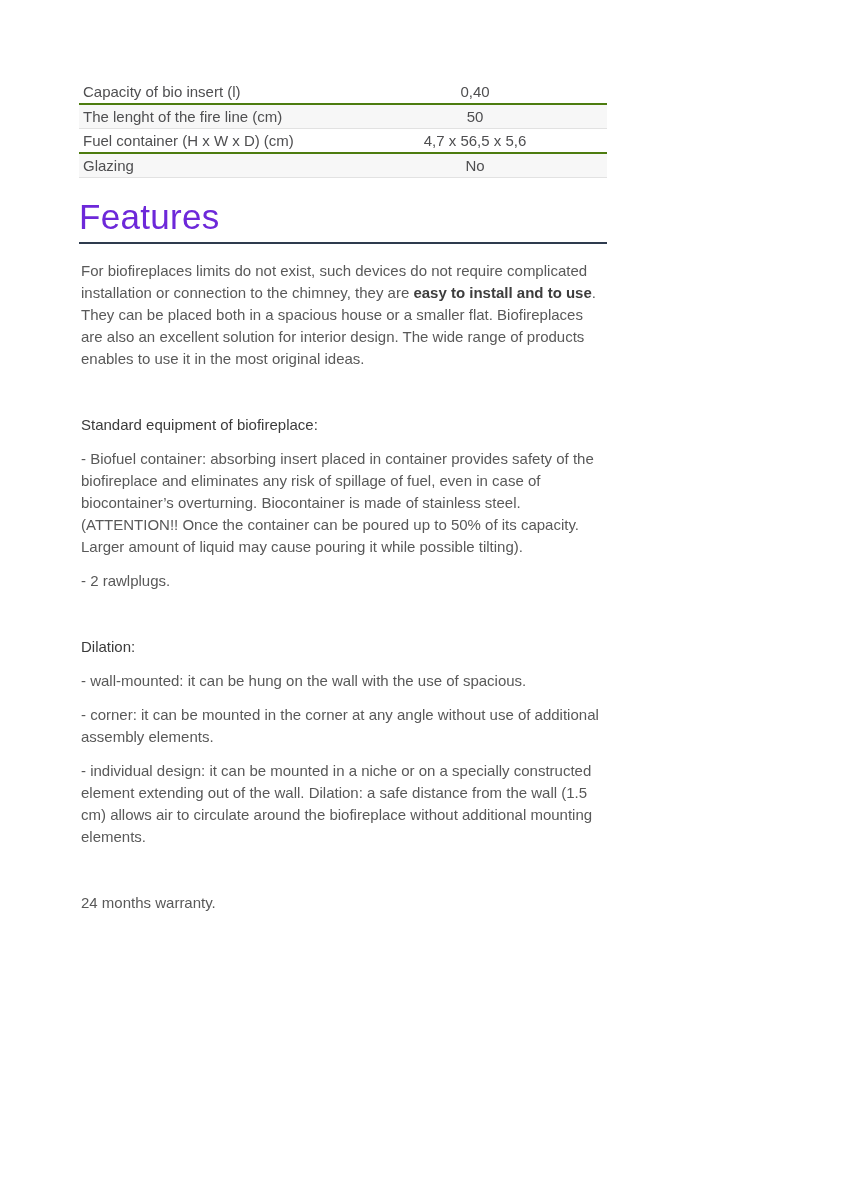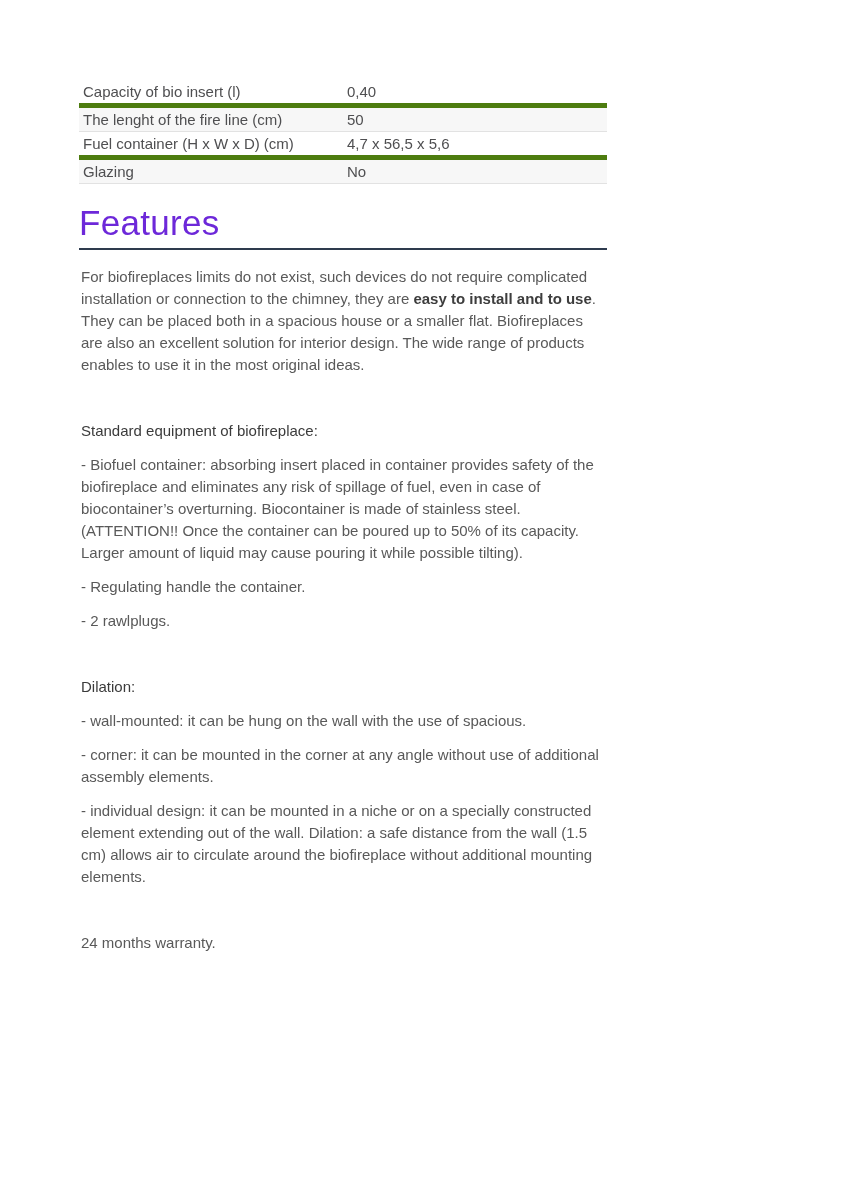--- a/index.html
+++ b/index.html
@@ -23,24 +23,24 @@
     border-collapse: collapse;
     font-size: 15px;
     color: #4f4f51;
   }
   table.spec-table td {
     padding: 3px 4px;
     line-height: 17px;
     vertical-align: middle;
   }
   td.spec-label { text-align: left; width: 50%; }
-  td.spec-value { text-align: left; width: 50%; }
+  td.spec-value { text-align: center; width: 50%; }
   tr.striped td {
     background: #f7f7f7;
-    border-top: 5px solid #4d7c0f;
+    border-top: 2px solid #4d7c0f;
     border-bottom: 1px solid #e2e2e2;
   }
   
   h1.features-heading {
     font-size: 35px;
     font-weight: 300;
     color: #6d28d9;
     margin: 18px 0 0 0;
     line-height: 42px;
     letter-spacing: 0.3px;
@@ -96,21 +96,20 @@
     </tbody>
   </table>
 
   <h1 class="features-heading">Features</h1>
   <div class="heading-rule"></div>
 
   <p class="body-text"><span>For biofireplaces limits do not exist, such devices do not require complicated installation or connection to the chimney, they are </span><strong>easy to install and to use</strong><span>. They can be placed both in a spacious house or a smaller flat. Biofireplaces are also an excellent solution for interior design. The wide range of products enables to use it in the most original ideas.</span></p>
 
   <p class="section-heading extra-space">Standard equipment of biofireplace:</p>
   <p class="body-text">- Biofuel container: absorbing insert placed in container provides safety of the biofireplace and eliminates any risk of spillage of fuel, even in case of biocontainer’s overturning. Biocontainer is made of stainless steel. (ATTENTION!! Once the container can be poured up to 50% of its capacity. Larger amount of liquid may cause pouring it while possible tilting).</p>
-  <p class="body-text">- Regulating handle the container.</p>
   <p class="body-text">- 2 rawlplugs.</p>
 
   <p class="section-heading extra-space">Dilation:</p>
   <p class="body-text">- wall-mounted: it can be hung on the wall with the use of spacious.</p>
   <p class="body-text">- corner: it can be mounted in the corner at any angle without use of additional assembly elements.</p>
   <p class="body-text">- individual design: it can be mounted in a niche or on a specially constructed element extending out of the wall. Dilation: a safe distance from the wall (1.5 cm) allows air to circulate around the biofireplace without additional mounting elements.</p>
 
   <p class="body-text extra-space">24 months warranty.</p>
 
 </div>

